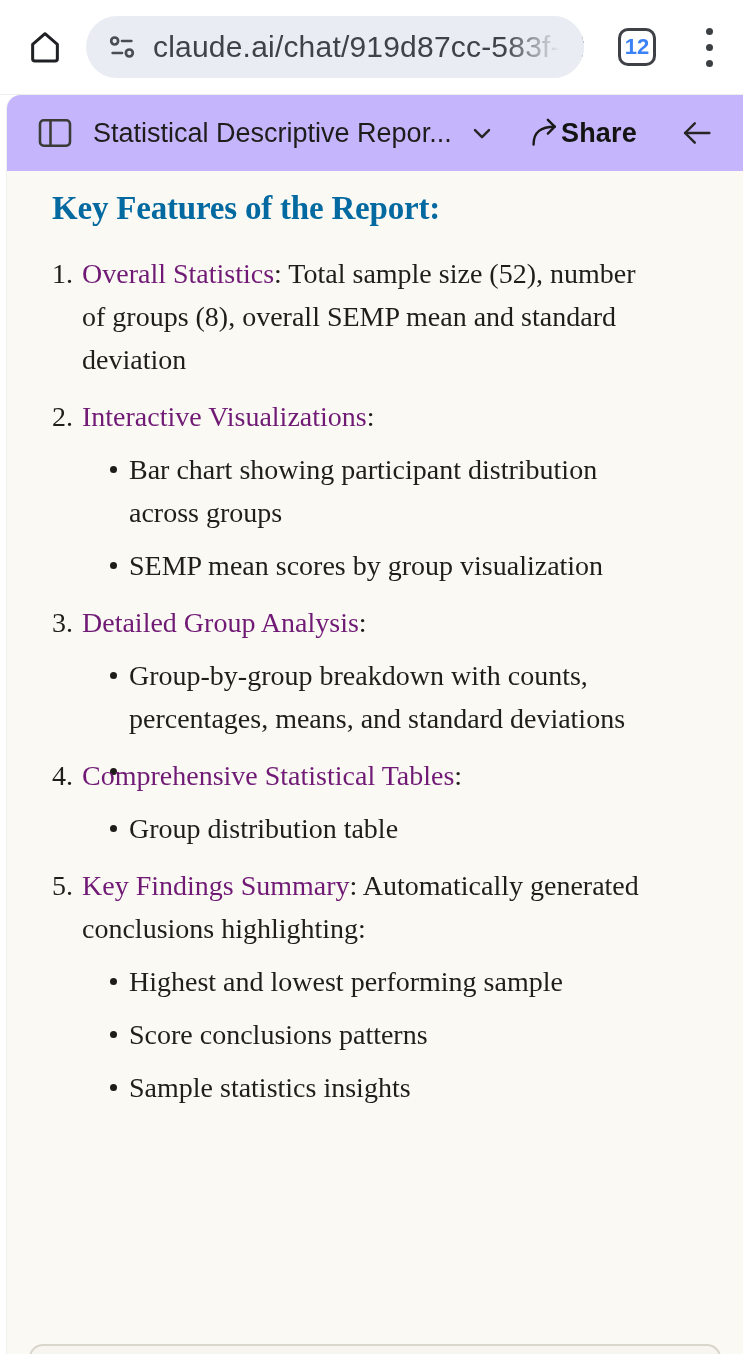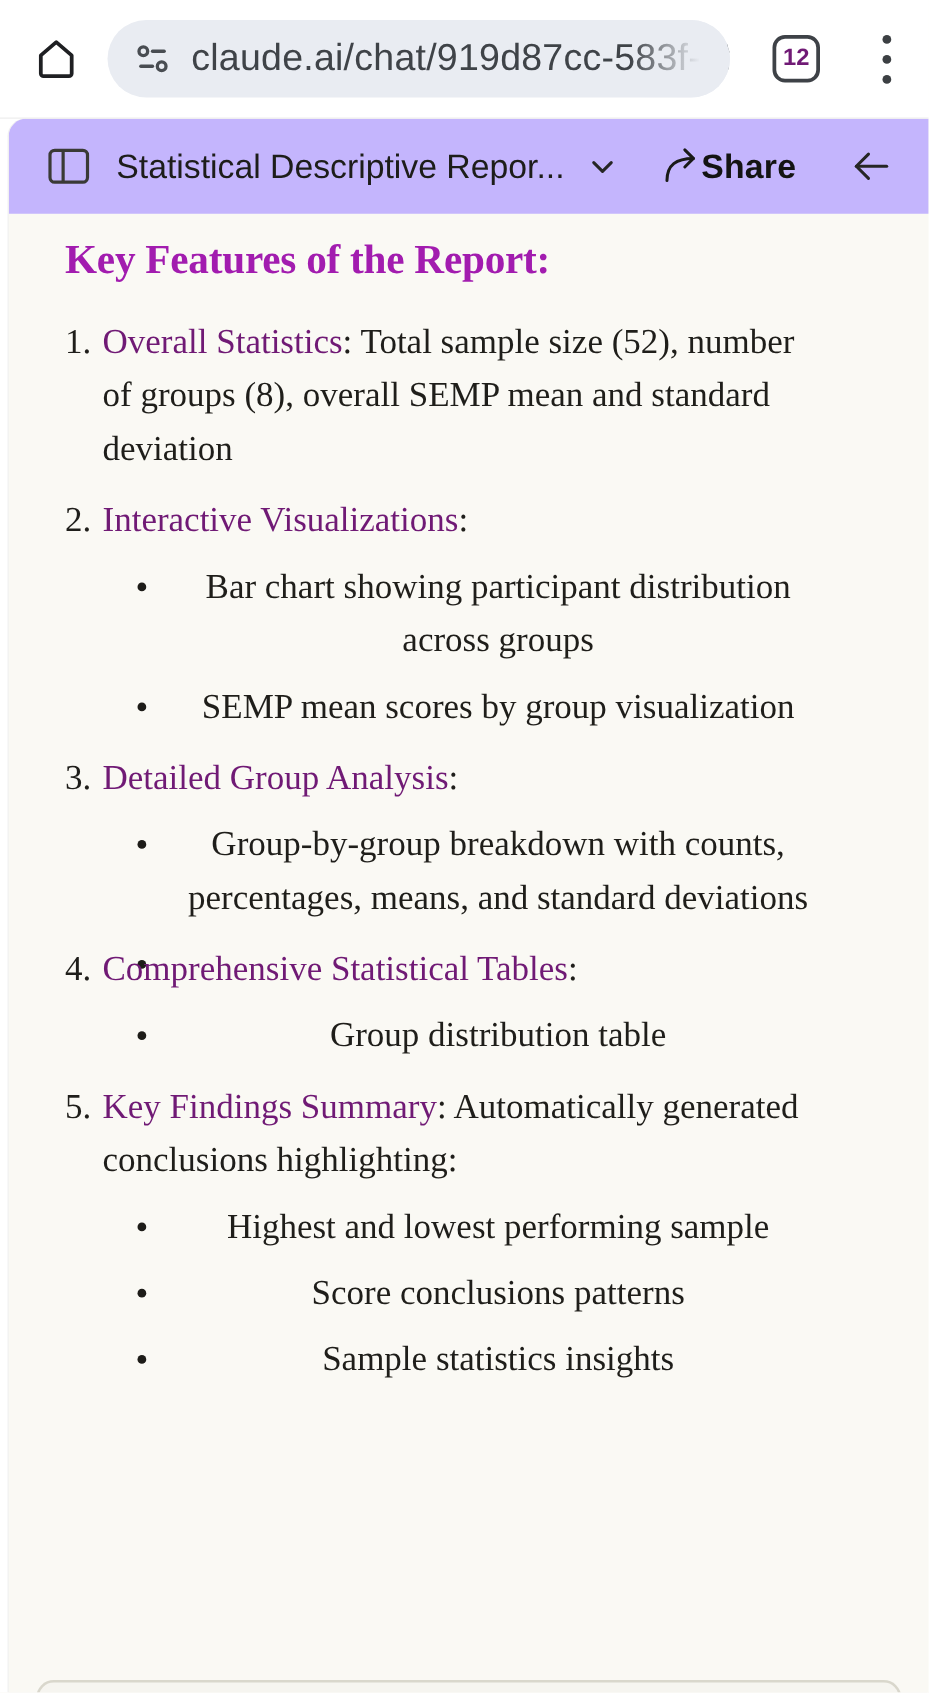--- a/index.html
+++ b/index.html
@@ -50,21 +50,21 @@
   }
 
   .tab-switcher {
     flex: 0 0 auto;
     width: 38px; height: 38px;
     border: 3px solid #3e4247;
     border-radius: 10px;
     display: flex; align-items: center; justify-content: center;
     margin-right: 40px;
   }
-  .tab-count { font-size: 19px; font-weight: 600; color: #701a75; }
+  .tab-count { font-size: 22px; font-weight: 600; color: #3b82f6; }
 
   .menu-btn { flex: 0 0 auto; display: flex; flex-direction: column; align-items: center; gap: 9px; padding: 6px 10px; }
   .menu-btn i { width: 7px; height: 7px; border-radius: 50%; background: #3c4043; }
 
   
   .panel {
     position: absolute;
     top: 95px; left: 7px; right: 0; bottom: 0;
     background: #faf9f4;
     border-radius: 14px 0 0 0;
@@ -102,29 +102,29 @@
     padding: 12px 60px 0 45px;
     font-family: "Liberation Serif", serif;
     color: #1f1e1a;
     font-size: 28px;
     line-height: 43px;
   }
   .page-heading {
     font-family: "Liberation Serif", serif;
     font-size: 33px;
     font-weight: 700;
-    color: #a21caf;
+    color: #0369a1;
     letter-spacing: -0.2px;
     margin: 4px 0 22px 0;
   }
   .oli { position: relative; padding-left: 30px; margin-bottom: 14px; max-width: 590px; }
   .oli .num { position: absolute; left: 0; top: 0; }
   .oli strong { font-weight: 400; color: #701a75; margin-top: 28px; }
   .oli ul { list-style: none; margin-top: 2px; margin-right: -26px; }
-  .oli ul li { position: relative; padding-left: 47px; margin-top: 10px; text-align: center; }
+  .oli ul li { position: relative; padding-left: 47px; margin-top: 10px; }
   .dot {
     position: absolute;
     left: 28px; top: 18px;
     width: 7px; height: 7px;
     border-radius: 50%;
     background: #1d1c18;
   }
 
   
   .composer {

